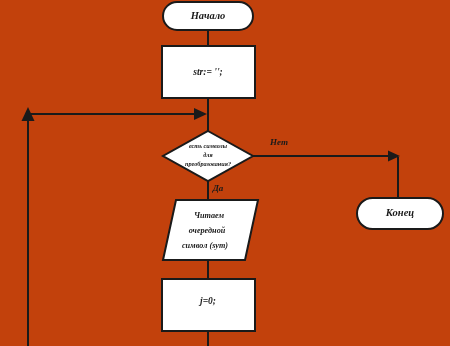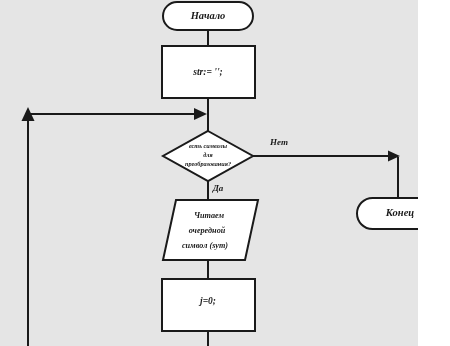--- a/index.html
+++ b/index.html
@@ -5,23 +5,23 @@
   html, body {
     margin: 0;
     padding: 0;
     background: #ffffff;
   }
   body {
     font-family: "Liberation Serif", "DejaVu Serif", serif;
   }
   #flowchart-canvas {
     position: relative;
-    width: 418px;
+    width: 450px;
     height: 346px;
-    background: #e5e5e5;
+    background: #c2410c;
     overflow: hidden;
   }
   #flowchart-canvas svg {
     display: block;
   }
   .shape-outline {
     fill: #ffffff;
     stroke: #1a1a1a;
     stroke-width: 2;
   }

